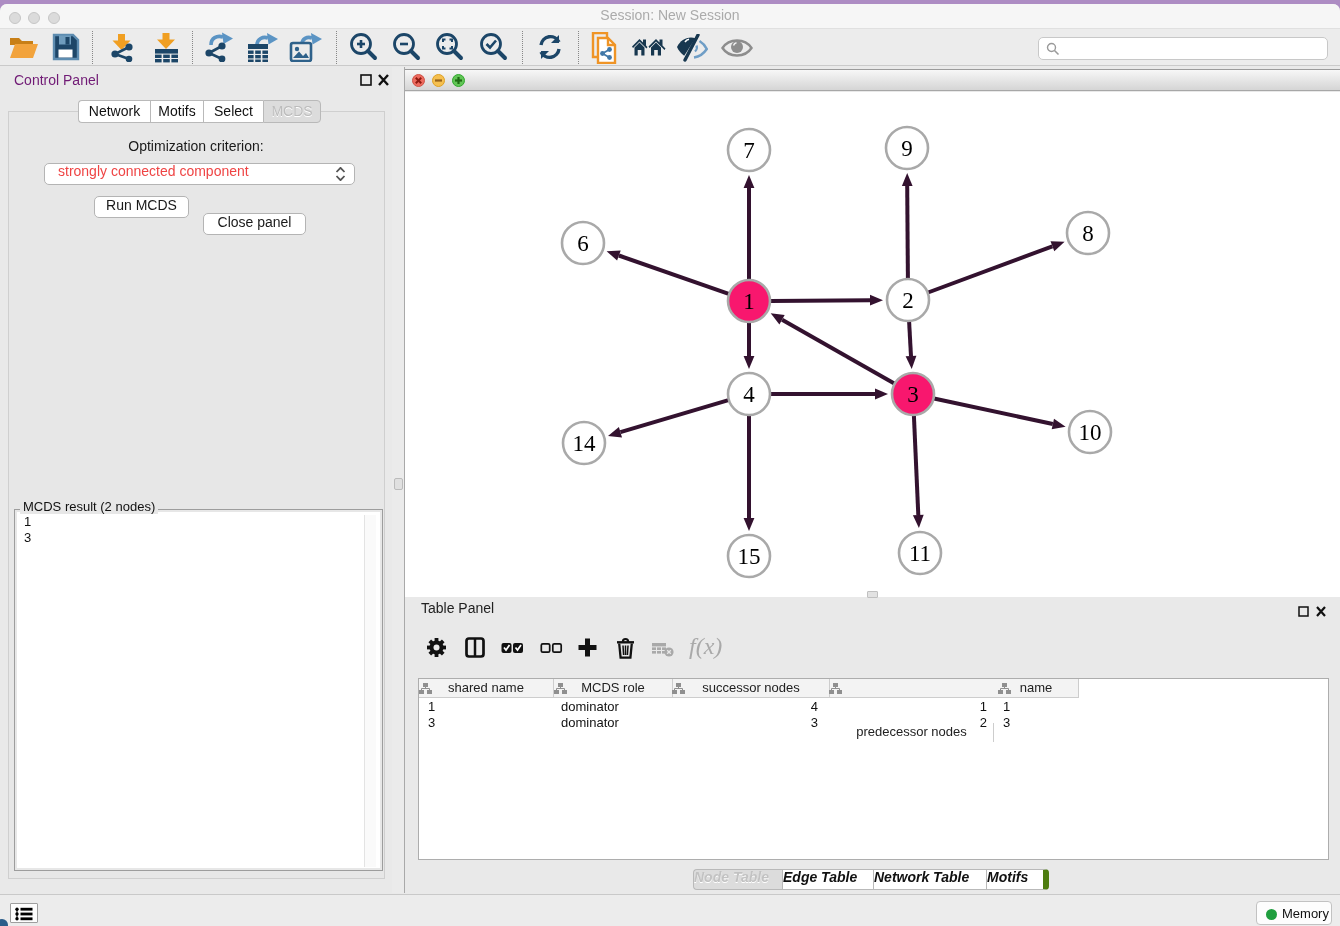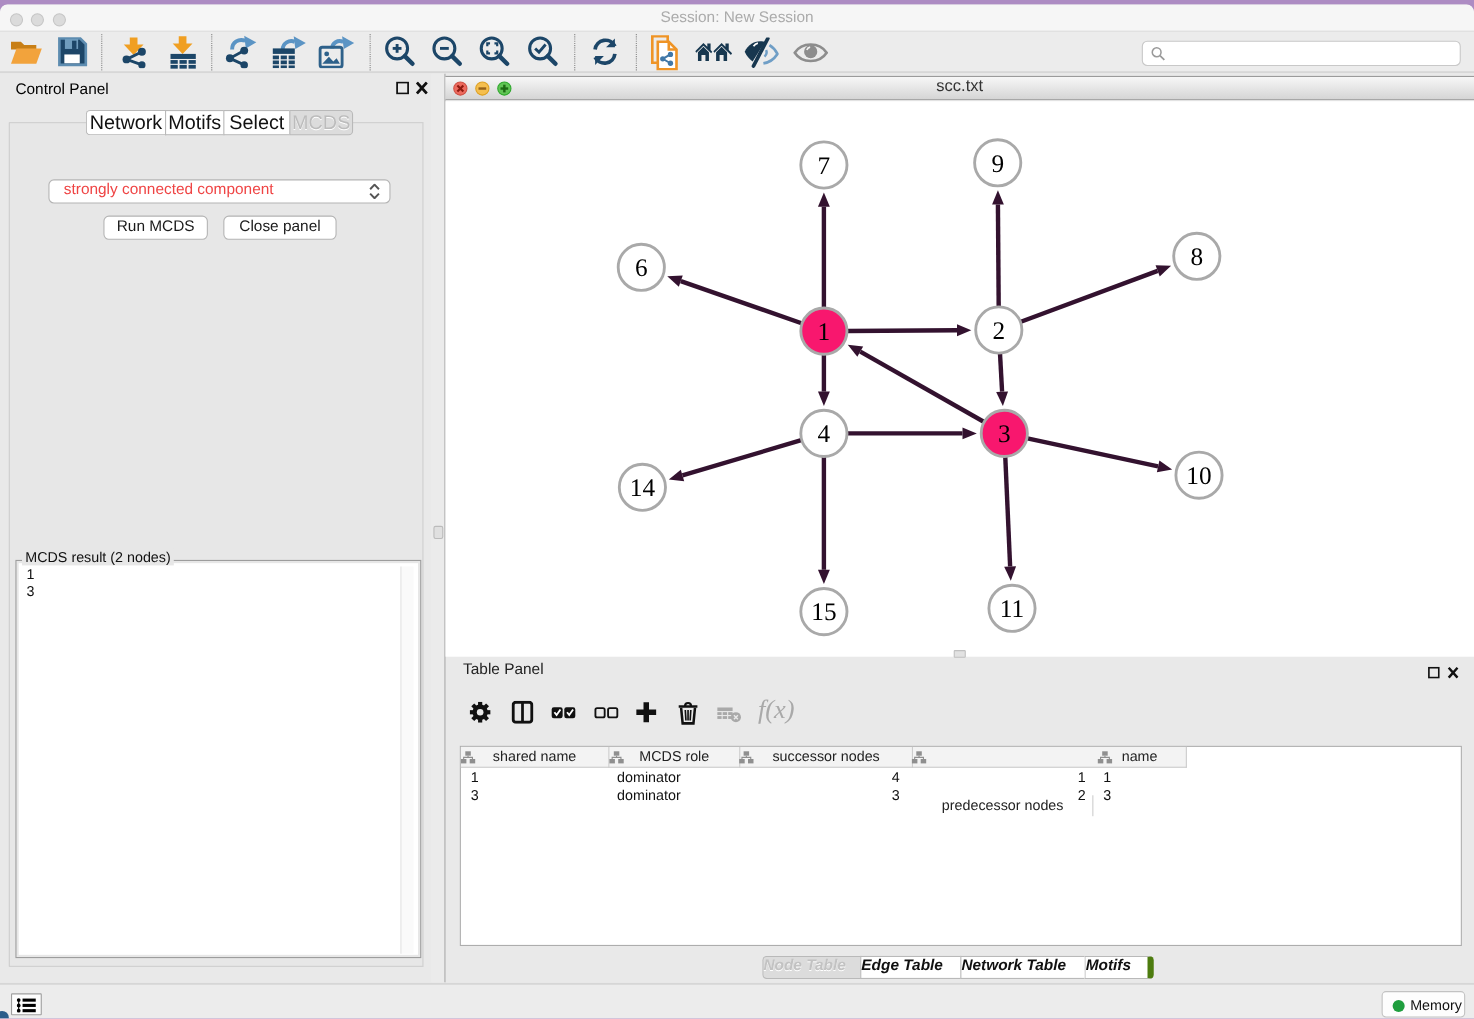--- a/index.html
+++ b/index.html
@@ -13,24 +13,24 @@
 
 #toolbar { position:absolute; left:0; top:24px; width:1340px; height:38px; background:#ececec; border-top:1px solid #e0e0e0; border-bottom:1px solid #cacaca; }
 .sep { position:absolute; top:2px; height:33px; width:1px; border-left:1px dotted #878787; }
 .ticon { position:absolute; top:3px; }
 #search { position:absolute; left:1038px; top:8px; width:290px; height:23px; background:#fff; border:1px solid #c8c8c8; border-radius:5px; }
 
 #main { position:absolute; left:0; top:63px; width:1340px; height:826px; background:#e9e9e9; }
 #statusbar { position:absolute; left:0; top:890px; width:1340px; height:32px; background:#ececec; border-top:1px solid #c9c9c9; }
 
 #cp { position:absolute; left:0; top:0; width:392px; height:826px; }
-#cp-head { position:absolute; left:14px; top:5px; font-size:14px; color:#000000; }
+#cp-head { position:absolute; left:14px; top:5px; font-size:14px; color:#701a75; }
 .panehead-ic { position:absolute; top:7px; }
 #cp-tabs { position:absolute; left:78px; top:33px; height:23px; display:flex; }
-.cptab { height:23px; line-height:21px; font-size:18px; color:#111; background:#fff; border:1px solid #b9b9b9; border-right:none; text-align:center; }
+.cptab { height:23px; line-height:21px; font-size:14px; color:#111; background:#fff; border:1px solid #b9b9b9; border-right:none; text-align:center; }
 .cptab.first { border-radius:4px 0 0 4px; }
 .cptab.sel { background:#dcdcdc; color:#bcbcbc; text-shadow:0 1px 0 #fff; border:1px solid #b9b9b9; border-radius:0 4px 4px 0; }
 #cp-content { position:absolute; left:8px; top:44px; width:377px; height:768px; background:#e7e7e7; border:1px solid #cfcfcf; }
 #opt-label { position:absolute; left:0; top:71px; width:392px; text-align:center; font-size:14px; color:#1a1a1a; }
 #combo { position:absolute; left:44px; top:96px; width:311px; height:22px; background:#fff; border:1px solid #b4b4b4; border-radius:5px; font-size:14px; color:#ef4444; line-height:14px; padding-left:13px; }
 .btn { position:absolute; top:129px; height:22px; background:#fff; border:1px solid #b4b4b4; border-radius:5px; font-size:14px; color:#1a1a1a; text-align:center; line-height:17px; }
 #mcds-box { position:absolute; left:14px; top:442px; width:369px; height:362px; border:1px solid #9d9d9d; }
 #mcds-inner { position:absolute; left:2px; top:2px; right:2px; bottom:2px; background:#fff; font-size:13px; color:#111; padding:2px 0 0 7px; line-height:16px; }
 #mcds-title { position:absolute; left:20px; top:432px; background:#e7e7e7; padding:0 3px; font-size:13px; color:#111; }
 #mcds-sb { position:absolute; right:4px; top:3px; width:12px; height:352px; background:#fafafa; border-left:1px solid #e3e3e3; }
@@ -209,48 +209,48 @@
       <svg class="panehead-ic" style="left:377px;" width="13" height="12" viewBox="0 0 13 12">
           <path d="M2 1 L11 11 M11 1 L2 11" stroke="#111" stroke-width="2.4"></path>
         </svg>
       <div id="cp-content"></div>
       <div id="cp-tabs">
         <div class="cptab first" style="width:72px;">Network</div>
         <div class="cptab" style="width:53px;">Motifs</div>
         <div class="cptab" style="width:60px;">Select</div>
         <div class="cptab sel" style="width:58px;">MCDS</div>
       </div>
+      <div id="opt-label">Optimization criterion:</div>
       <div id="combo">strongly connected component
         <svg width="11" height="14" style="position:absolute;right:8px;top:3px;" viewBox="0 0 11 14">
           <path d="M1.5 5 L5.5 0.8 L9.5 5" fill="none" stroke="#555" stroke-width="1.8"></path>
           <path d="M1.5 9 L5.5 13.2 L9.5 9" fill="none" stroke="#555" stroke-width="1.8"></path>
         </svg>
       </div>
       <div class="btn" style="left:94px; width:95px;">Run MCDS</div>
-      <div class="btn" style="left:203px; width:103px;">Close panel</div>
+      <div class="btn" style="left:203px; width:103px;margin-top:17px;">Close panel</div>
       <div id="mcds-box">
           <div id="mcds-inner">1<br>3<div id="mcds-sb"></div></div>
         </div>
       <div id="mcds-title">MCDS result (2 nodes)</div>
     </div>
     <div id="vsplit">
         <div id="vgrip"></div>
       </div>
     <div id="nw">
       <div id="nw-tb">
         <div class="tl" style="left:7px; background:#ed6a5e; border:1px solid #ce5347;"></div>
         <div class="tl" style="left:27px; background:#f5bf4f; border:1px solid #dea123;"></div>
         <div class="tl" style="left:47px; background:#61c555; border:1px solid #2fa82d;"></div>
         <svg style="position:absolute;left:7px;top:4px;" width="53" height="13" viewBox="0 0 53 13">
           <path d="M3.8 3.8 L9.2 9.2 M9.2 3.8 L3.8 9.2" stroke="#8e1a10" stroke-width="2"></path>
           <rect x="23" y="5.4" width="7" height="2.2" fill="#96621a"></rect>
           <rect x="43" y="5.4" width="7" height="2.2" fill="#1e6a14"></rect>
             <rect x="45.4" y="3" width="2.2" height="7" fill="#1e6a14"></rect>
         </svg>
-        <div class="t">scc.txt</div>
       </div>
       <div id="nw-body">
         <svg width="935" height="505" viewBox="0 0 935 505">
 <line x1="344.0" y1="187.5" x2="344.0" y2="96.0" stroke="#33122f" stroke-width="4"></line>
 <polygon points="344.0,83.0 349.4,96.0 338.6,96.0" fill="#33122f"></polygon>
 <line x1="323.7" y1="201.9" x2="213.9" y2="163.5" stroke="#33122f" stroke-width="4"></line>
 <polygon points="201.6,159.2 215.7,158.4 212.1,168.6" fill="#33122f"></polygon>
 <line x1="365.5" y1="208.9" x2="465.0" y2="208.2" stroke="#33122f" stroke-width="4"></line>
 <polygon points="478.0,208.2 465.0,213.6 465.0,202.8" fill="#33122f"></polygon>
 <line x1="344.0" y1="230.5" x2="344.0" y2="264.0" stroke="#33122f" stroke-width="4"></line>

